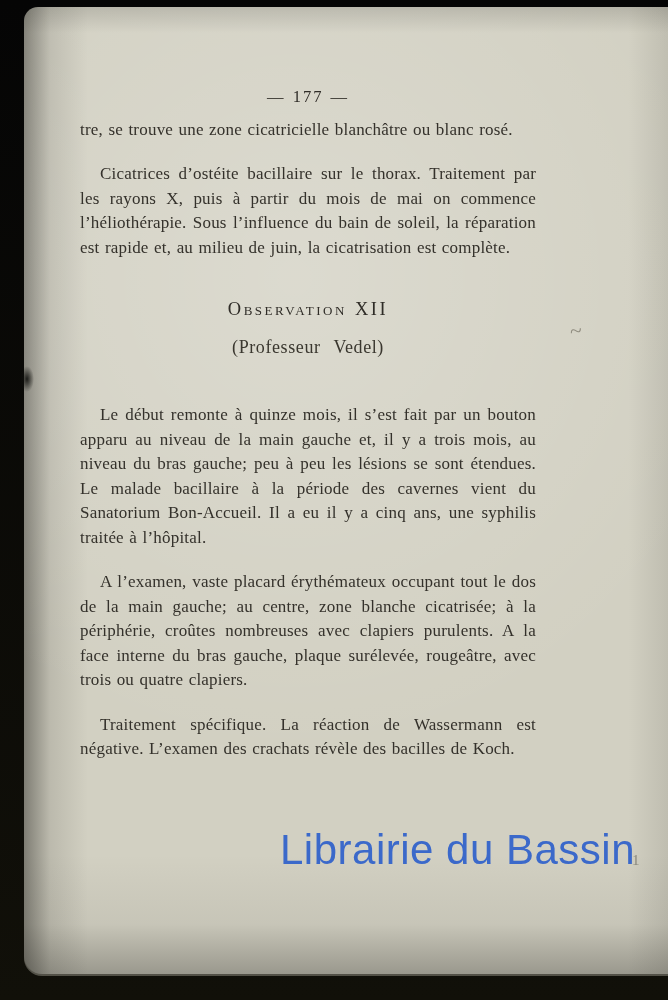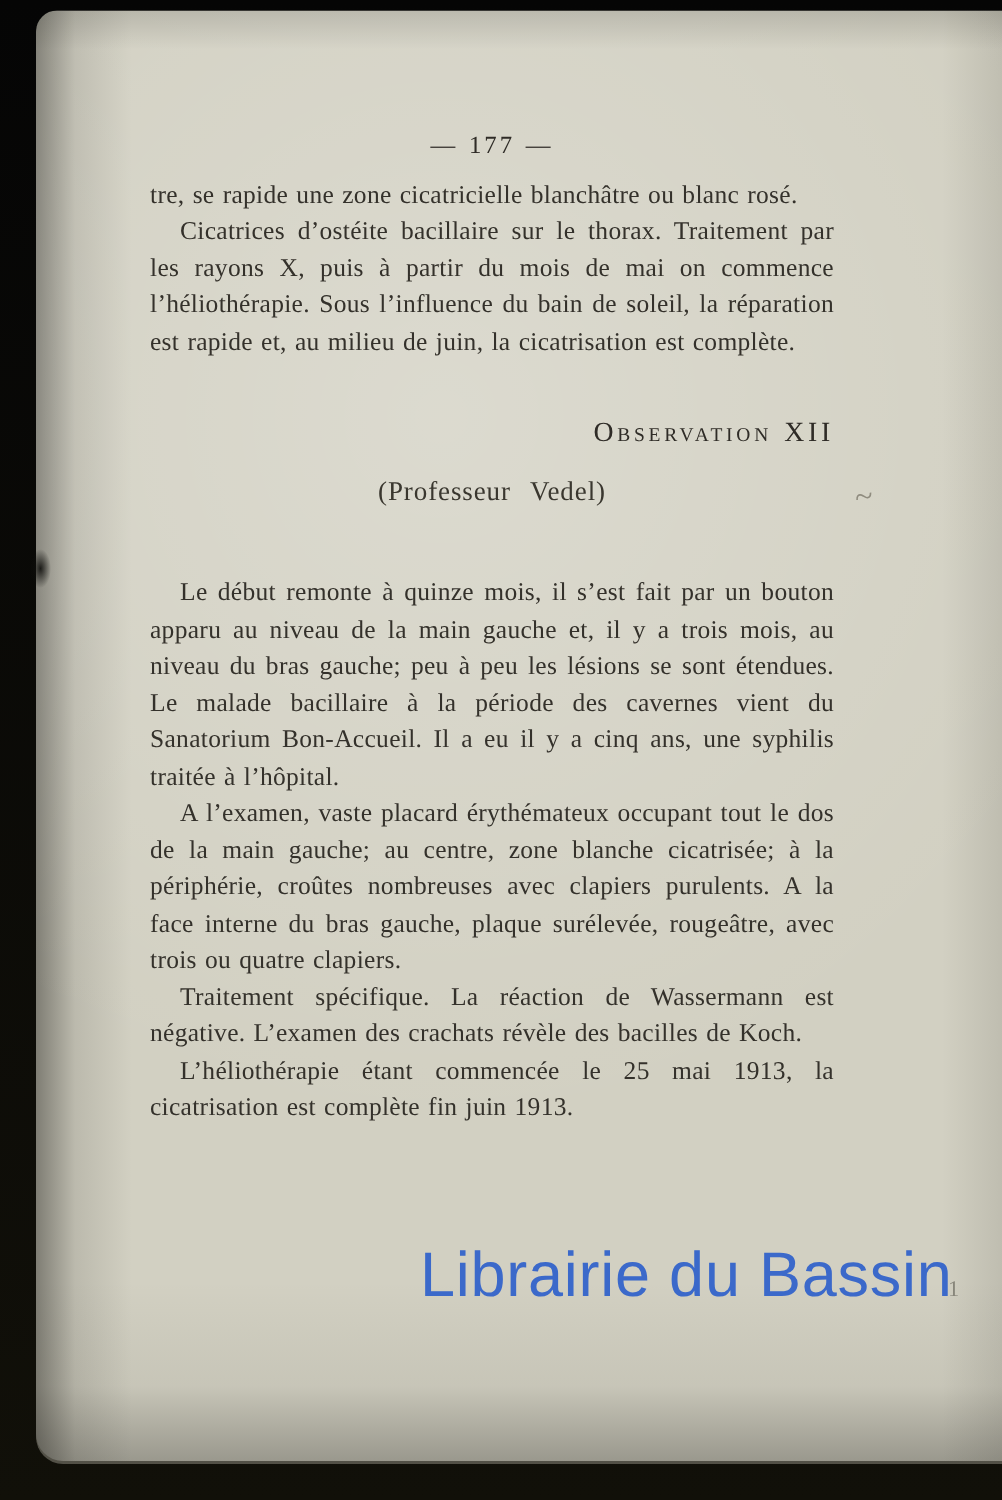--- a/index.html
+++ b/index.html
@@ -27,21 +27,20 @@
     bottom: 26px;
     border-radius: 14px 0 0 18px;
     background:
       radial-gradient(130% 90% at 42% 28%, rgba(255,255,255,.22) 0%, rgba(255,255,255,0) 55%),
       linear-gradient(90deg, rgba(25,24,20,.45) 0px, rgba(25,24,20,.12) 26px, rgba(25,24,20,0) 64px),
       linear-gradient(270deg, rgba(25,24,20,.10) 0px, rgba(25,24,20,0) 40px),
       linear-gradient(0deg, rgba(25,24,20,.30) 0px, rgba(25,24,20,.06) 50px, rgba(25,24,20,0) 120px),
       linear-gradient(180deg, rgba(25,24,20,.16) 0px, rgba(25,24,20,0) 26px),
       #d2d0c2;
     box-shadow: 0 2px 0 rgba(205,203,190,.35);
-    padding-left: 20px;
   }
   .text-block {
     position: relative;
     width: 456px;
     margin-left: 56px;
     padding-top: 78px;
     font-size: 17px;
     line-height: 24.5px;
     color: #34312b;
     text-align: justify;
@@ -49,23 +48,23 @@
     word-spacing: 1px;
   }
   .page-number {
     text-align: center;
     font-size: 16.5px;
     letter-spacing: 2px;
     margin: 0 0 8px 0;
     color: #2f2c27;
   }
   .para { margin: 0; }
-  .para.indent { text-indent: 20px; }
+  .para.indent { text-indent: 20px; margin-top: 20px; }
   .heading {
-    text-align: right;
+    text-align: center;
     font-variant: small-caps;
     font-weight: 500;
     font-size: 18.5px;
     letter-spacing: 2.5px;
     margin: 37px 0 13px 0;
     color: #2f2c27;
   }
   .subheading {
     text-align: center;
     font-size: 18px;
@@ -118,32 +117,31 @@
 </style>
 </head>
 <body>
 
 <div class="photo">
   <div class="page">
     <div class="text-block">
       <p class="page-number">— 177 —</p>
 
       <div>
-          <p class="para">tre, se rapide une zone cicatricielle blanchâtre ou blanc rosé.</p>
+          <p class="para">tre, se trouve une zone cicatricielle blanchâtre ou blanc rosé.</p>
           <p class="para indent">Cicatrices d’ostéite bacillaire sur le thorax. Traitement par les rayons X, puis à partir du mois de mai on commence l’héliothérapie. Sous l’influence du bain de soleil, la réparation est rapide et, au milieu de juin, la cicatrisation est complète.</p>
         </div>
 
       <p class="heading">Observation XII</p>
       <p class="subheading">(Professeur Vedel)</p>
 
       <div>
           <p class="para indent">Le début remonte à quinze mois, il s’est fait par un bouton apparu au niveau de la main gauche et, il y a trois mois, au niveau du bras gauche; peu à peu les lésions se sont étendues. Le malade bacillaire à la période des cavernes vient du Sanatorium Bon-Accueil. Il a eu il y a cinq ans, une syphilis traitée à l’hôpital.</p>
           <p class="para indent">A l’examen, vaste placard érythémateux occupant tout le dos de la main gauche; au centre, zone blanche cicatrisée; à la périphérie, croûtes nombreuses avec clapiers purulents. A la face interne du bras gauche, plaque surélevée, rougeâtre, avec trois ou quatre clapiers.</p>
           <p class="para indent">Traitement spécifique. La réaction de Wassermann est négative. L’examen des crachats révèle des bacilles de Koch.</p>
-          <p class="para indent">L’héliothérapie étant commencée le 25 mai 1913, la cicatrisation est complète fin juin 1913.</p>
         </div>
     </div>
   </div>
 
   <span class="pen-mark">~</span>
   <span class="ink-smudge"></span>
   <span class="signature-mark">1</span>
 
   <div class="watermark">Librairie du Bassin</div>
 </div>

